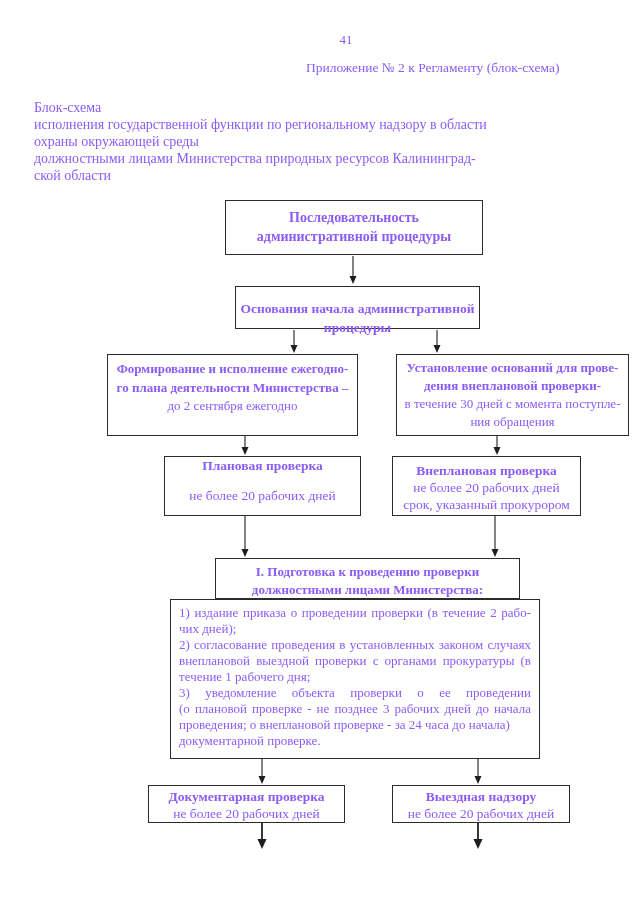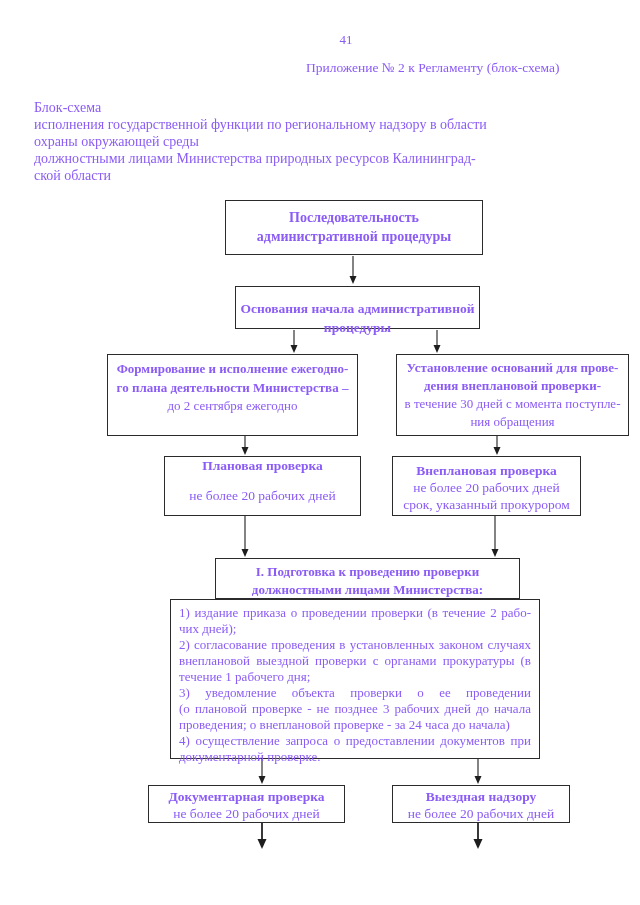--- a/index.html
+++ b/index.html
@@ -178,21 +178,20 @@
 
   <div class="box box-prep-steps">
     <div class="step-line spread">1) издание приказа о проведении проверки (в течение 2 рабо-</div>
     <div class="step-line">чих дней);</div>
     <div class="step-line spread">2) согласование проведения в установленных законом случаях</div>
     <div class="step-line spread">внеплановой выездной проверки с органами прокуратуры (в</div>
     <div class="step-line">течение 1 рабочего дня;</div>
     <div class="step-line spread">3) уведомление объекта проверки о ее проведении</div>
     <div class="step-line spread">(о плановой проверке - не позднее 3 рабочих дней до начала</div>
     <div class="step-line">проведения; о внеплановой проверке - за 24 часа до начала)</div>
-    <div class="step-line spread">4) осуществление запроса о предоставлении документов при</div>
     <div class="step-line">документарной проверке.</div>
   </div>
 
   <div class="box box-documentary">
     <div class="bl">Документарная проверка</div>
     <div class="nl">не более 20 рабочих дней</div>
   </div>
 
   <div class="box box-field">
     <div class="bl">Выездная надзору</div>

